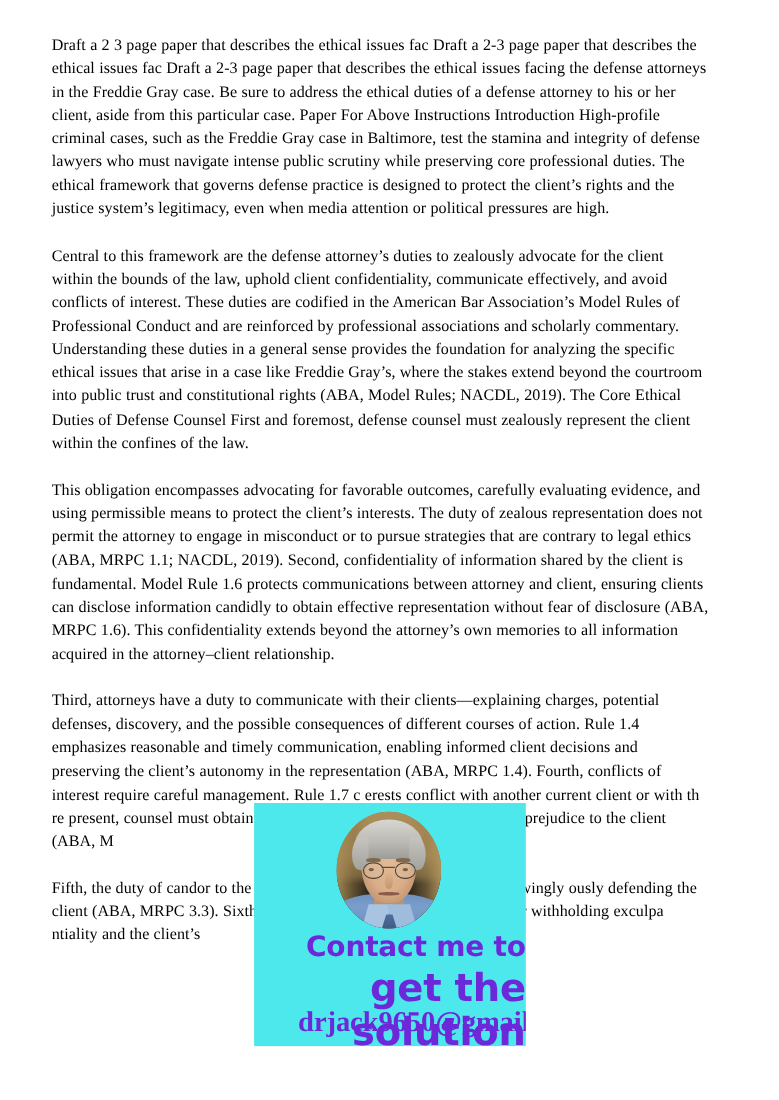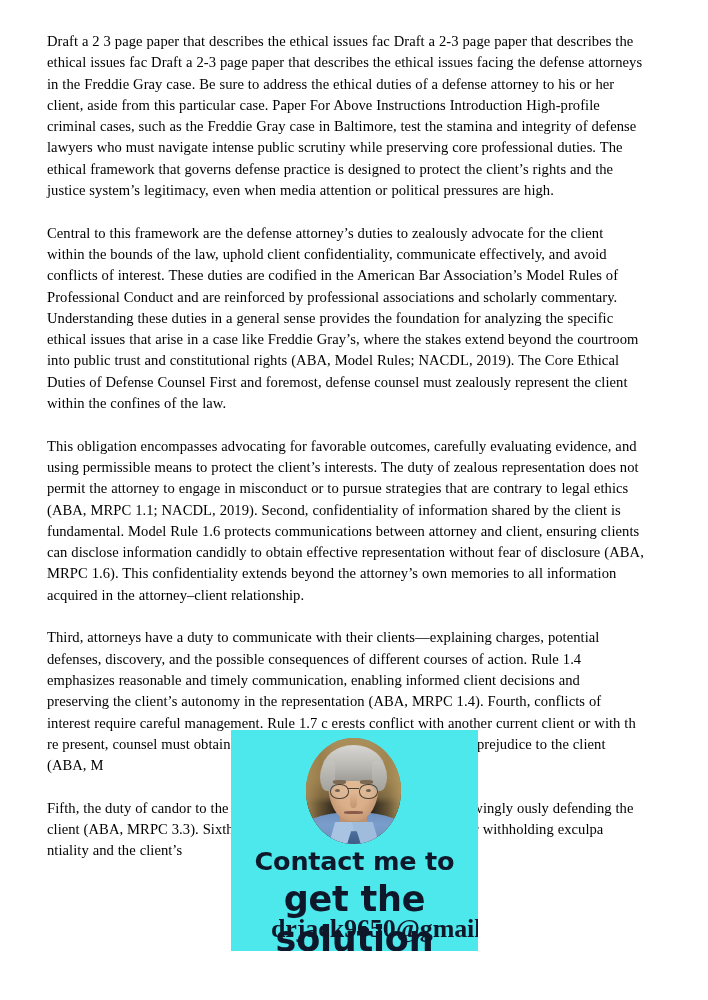--- a/index.html
+++ b/index.html
@@ -153,22 +153,22 @@
   }
   .p-mouth {
     position: absolute; left: 40%; top: 69%; width: 20%; height: 2.4%;
     background: #8a5a4a; border-radius: 40%;
   }
 
   .contact-line {
     position: absolute;
     left: 0;
     width: 100%;
-    text-align: center;
-    color: #0f172a;
+    text-align: right;
+    color: #6d28d9;
   }
   .contact-line.l1 {
     top: 116px;
     font-family: "DejaVu Sans", "Liberation Sans", sans-serif;
     font-size: 25.5px;
     font-weight: bold;
     letter-spacing: -0.2px;
   }
   .contact-line.l2 {
     top: 149px;

